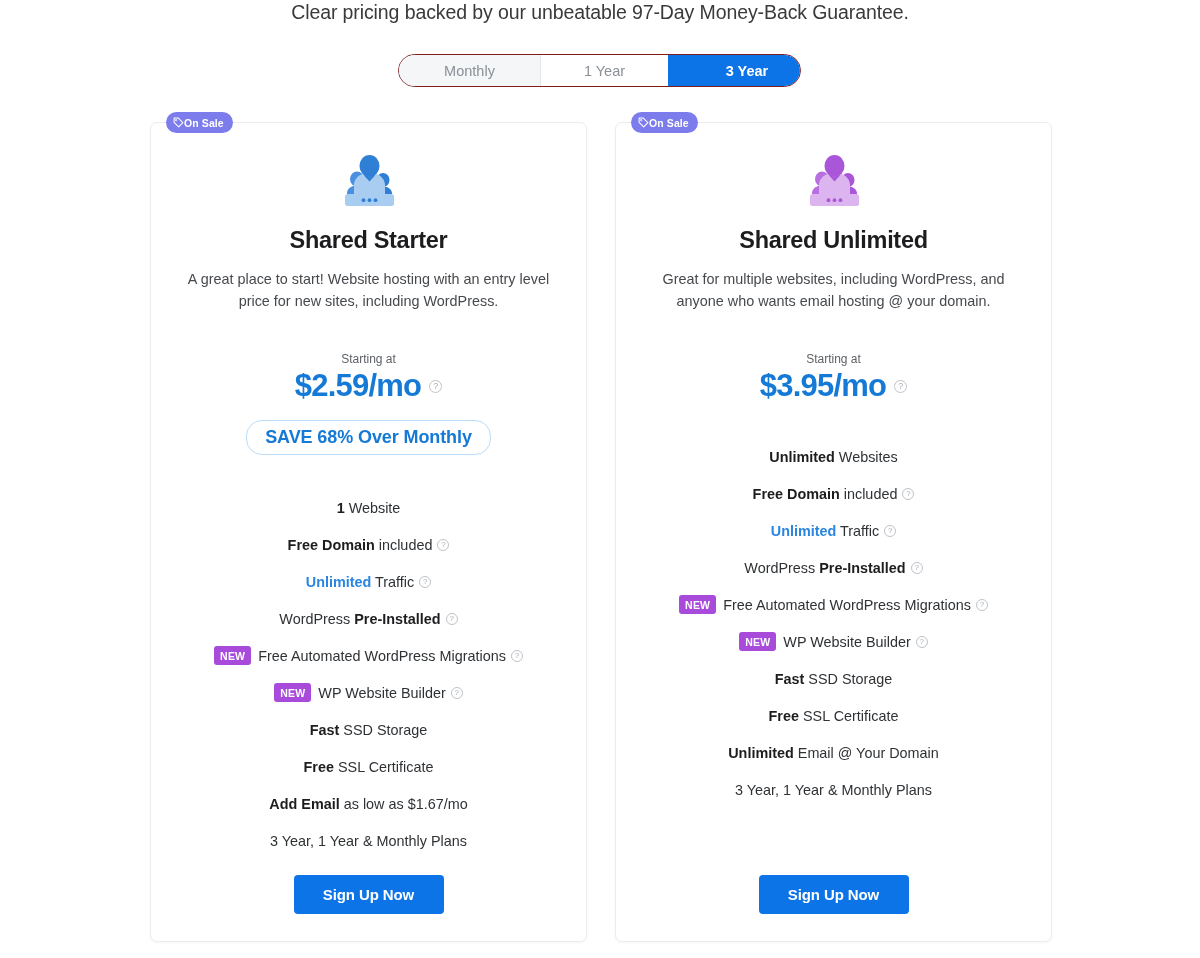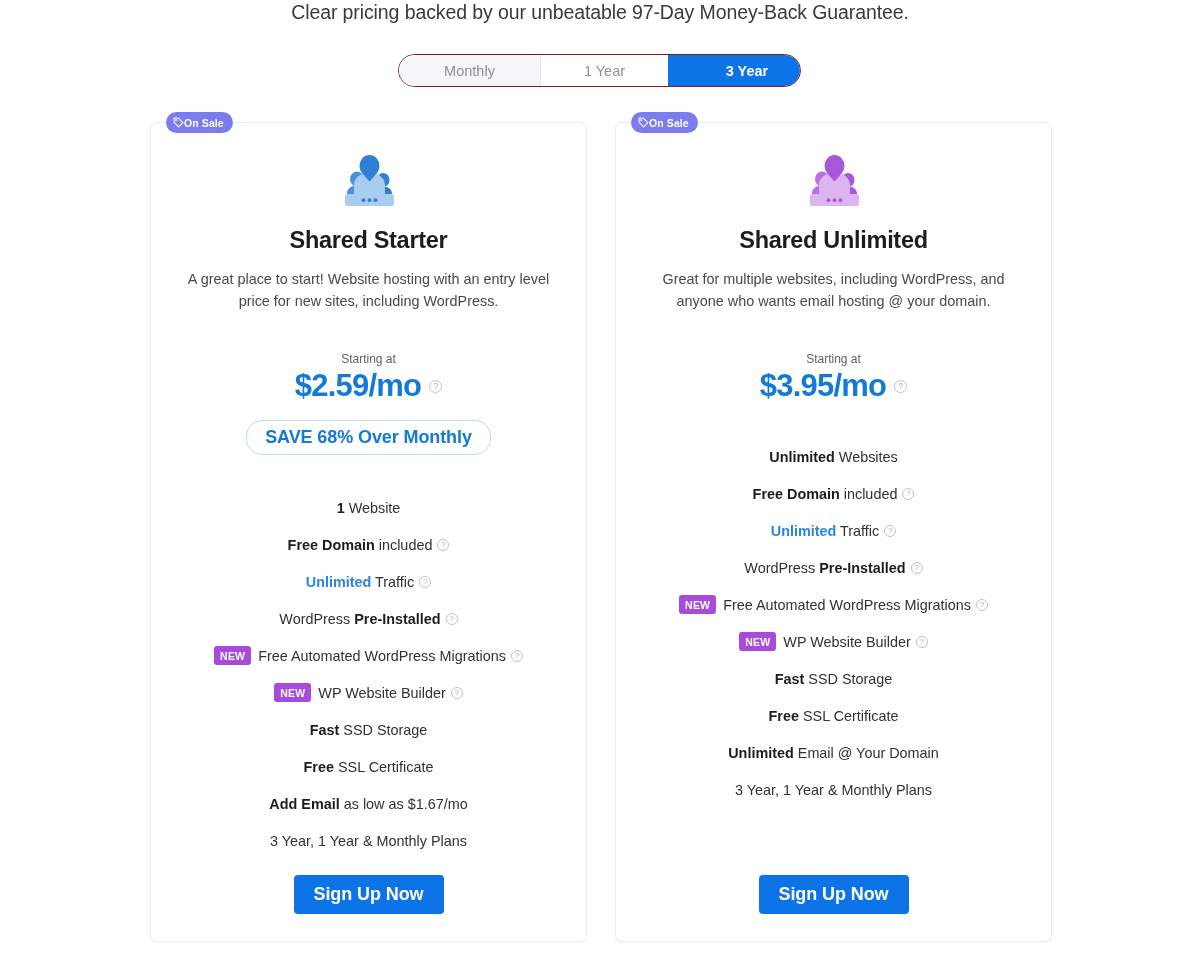--- a/index.html
+++ b/index.html
@@ -220,21 +220,21 @@
     left: 50%;
     transform: translateX(-50%);
     bottom: 27px;
     width: 150px;
     height: 39px;
     background: #0d74e7;
     border: none;
     border-radius: 4px;
     color: #ffffff;
     font-family: "Liberation Sans", sans-serif;
-    font-size: 18px;
+    font-size: 15px;
     font-weight: bold;
     cursor: pointer;
     letter-spacing: -0.1px;
   }
 </style>
 </head>
 <body>
 
 <div class="page">
 

